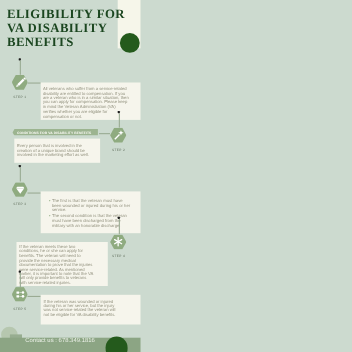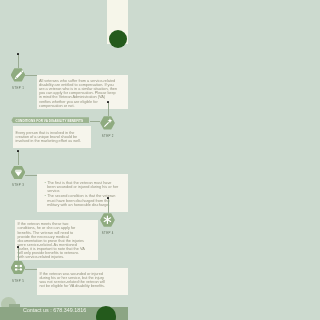--- a/index.html
+++ b/index.html
@@ -45,20 +45,21 @@
   .foottext{position:absolute;left:23px;top:307.3px;font-size:5.35px;color:#eff3eb;
             letter-spacing:0.02px;font-family:"Liberation Sans",sans-serif;white-space:nowrap;}
 </style>
 </head>
 <body>
 
 <div class="page">
 
   <div class="cream-top"></div>
   <div class="circle-top"></div>
+  <div class="title">ELIGIBILITY FOR VA DISABILITY BENEFITS</div>
 
   <div class="dot" style="left:17.2px;top:53.2px"></div>
   <div class="vline" style="left:18.1px;top:55.3px;height:12.9px"></div>
   <div class="hex" style="left:10.6px;top:68.2px">
     <svg viewBox="0 0 30 27">
       <g fill="#ffffff">
         <path d="M19.8 7.1 L22.9 10.2 L12.6 20.5 L9.5 17.4 Z"></path>
         <path d="M20.7 6.2 L21.6 5.3 A2.2 2.2 0 0 1 24.7 8.4 L23.8 9.3 Z"></path>
         <path d="M8.9 18.0 L12.0 21.1 L7.4 22.6 Z"></path>
       </g>

